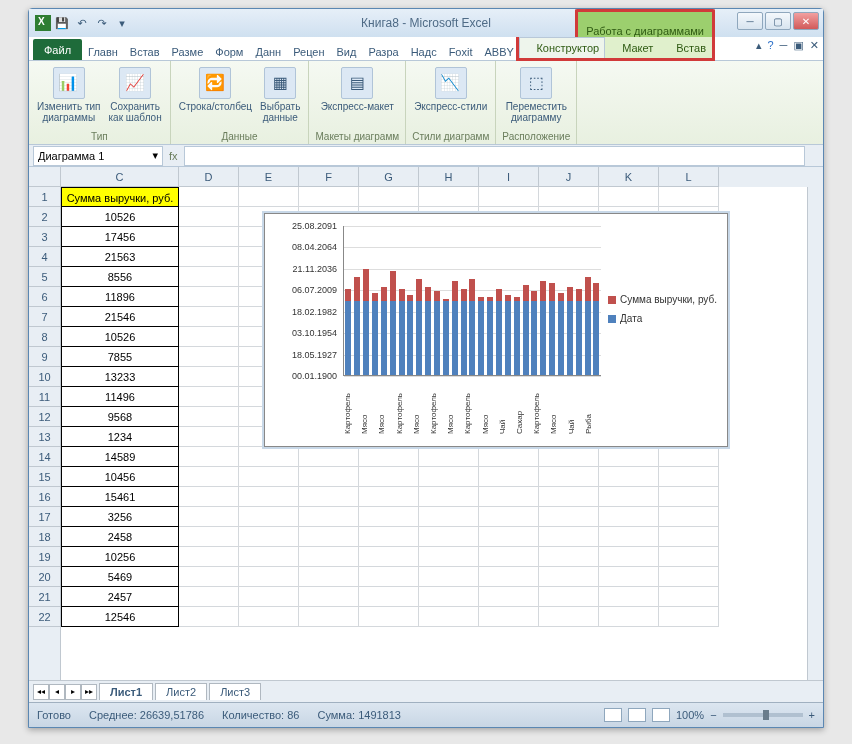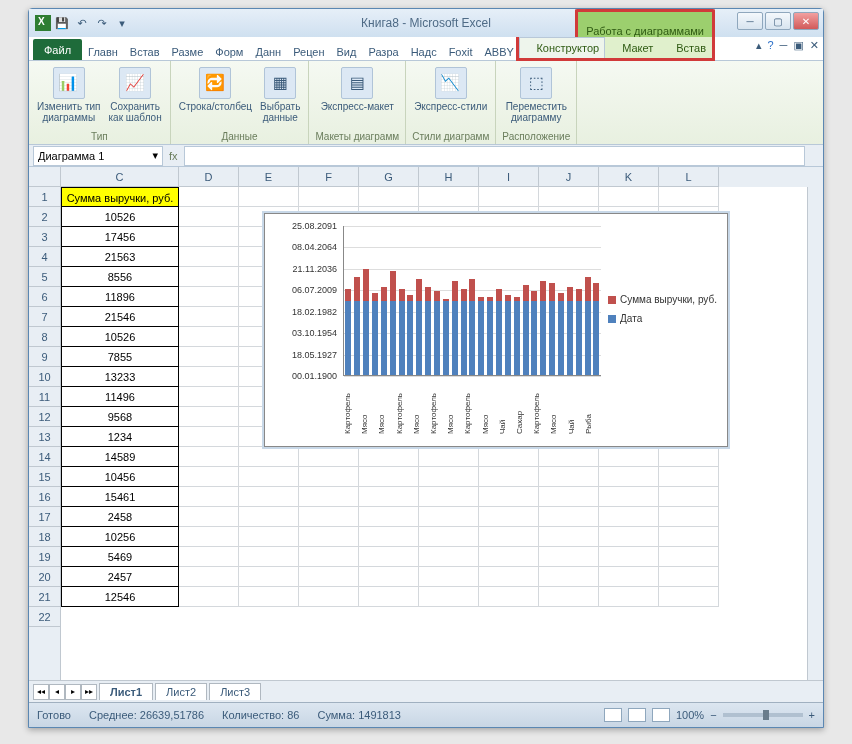--- a/index.html
+++ b/index.html
@@ -422,20 +422,32 @@
             <div class="cell colrest"></div>
             <div class="cell colrest"></div>
             <div class="cell colrest"></div>
             <div class="cell colrest"></div>
             <div class="cell colrest"></div>
             <div class="cell colrest"></div>
             <div class="cell colrest"></div>
             <div class="cell colrest"></div>
             <div class="cell colrest"></div>
           </div>
+          <div class="row r17">
+            <div class="cell colC">3256</div>
+            <div class="cell colrest"></div>
+            <div class="cell colrest"></div>
+            <div class="cell colrest"></div>
+            <div class="cell colrest"></div>
+            <div class="cell colrest"></div>
+            <div class="cell colrest"></div>
+            <div class="cell colrest"></div>
+            <div class="cell colrest"></div>
+            <div class="cell colrest"></div>
+          </div>
           <div class="row r18">
             <div class="cell colC">2458</div>
             <div class="cell colrest"></div>
             <div class="cell colrest"></div>
             <div class="cell colrest"></div>
             <div class="cell colrest"></div>
             <div class="cell colrest"></div>
             <div class="cell colrest"></div>
             <div class="cell colrest"></div>
             <div class="cell colrest"></div>

